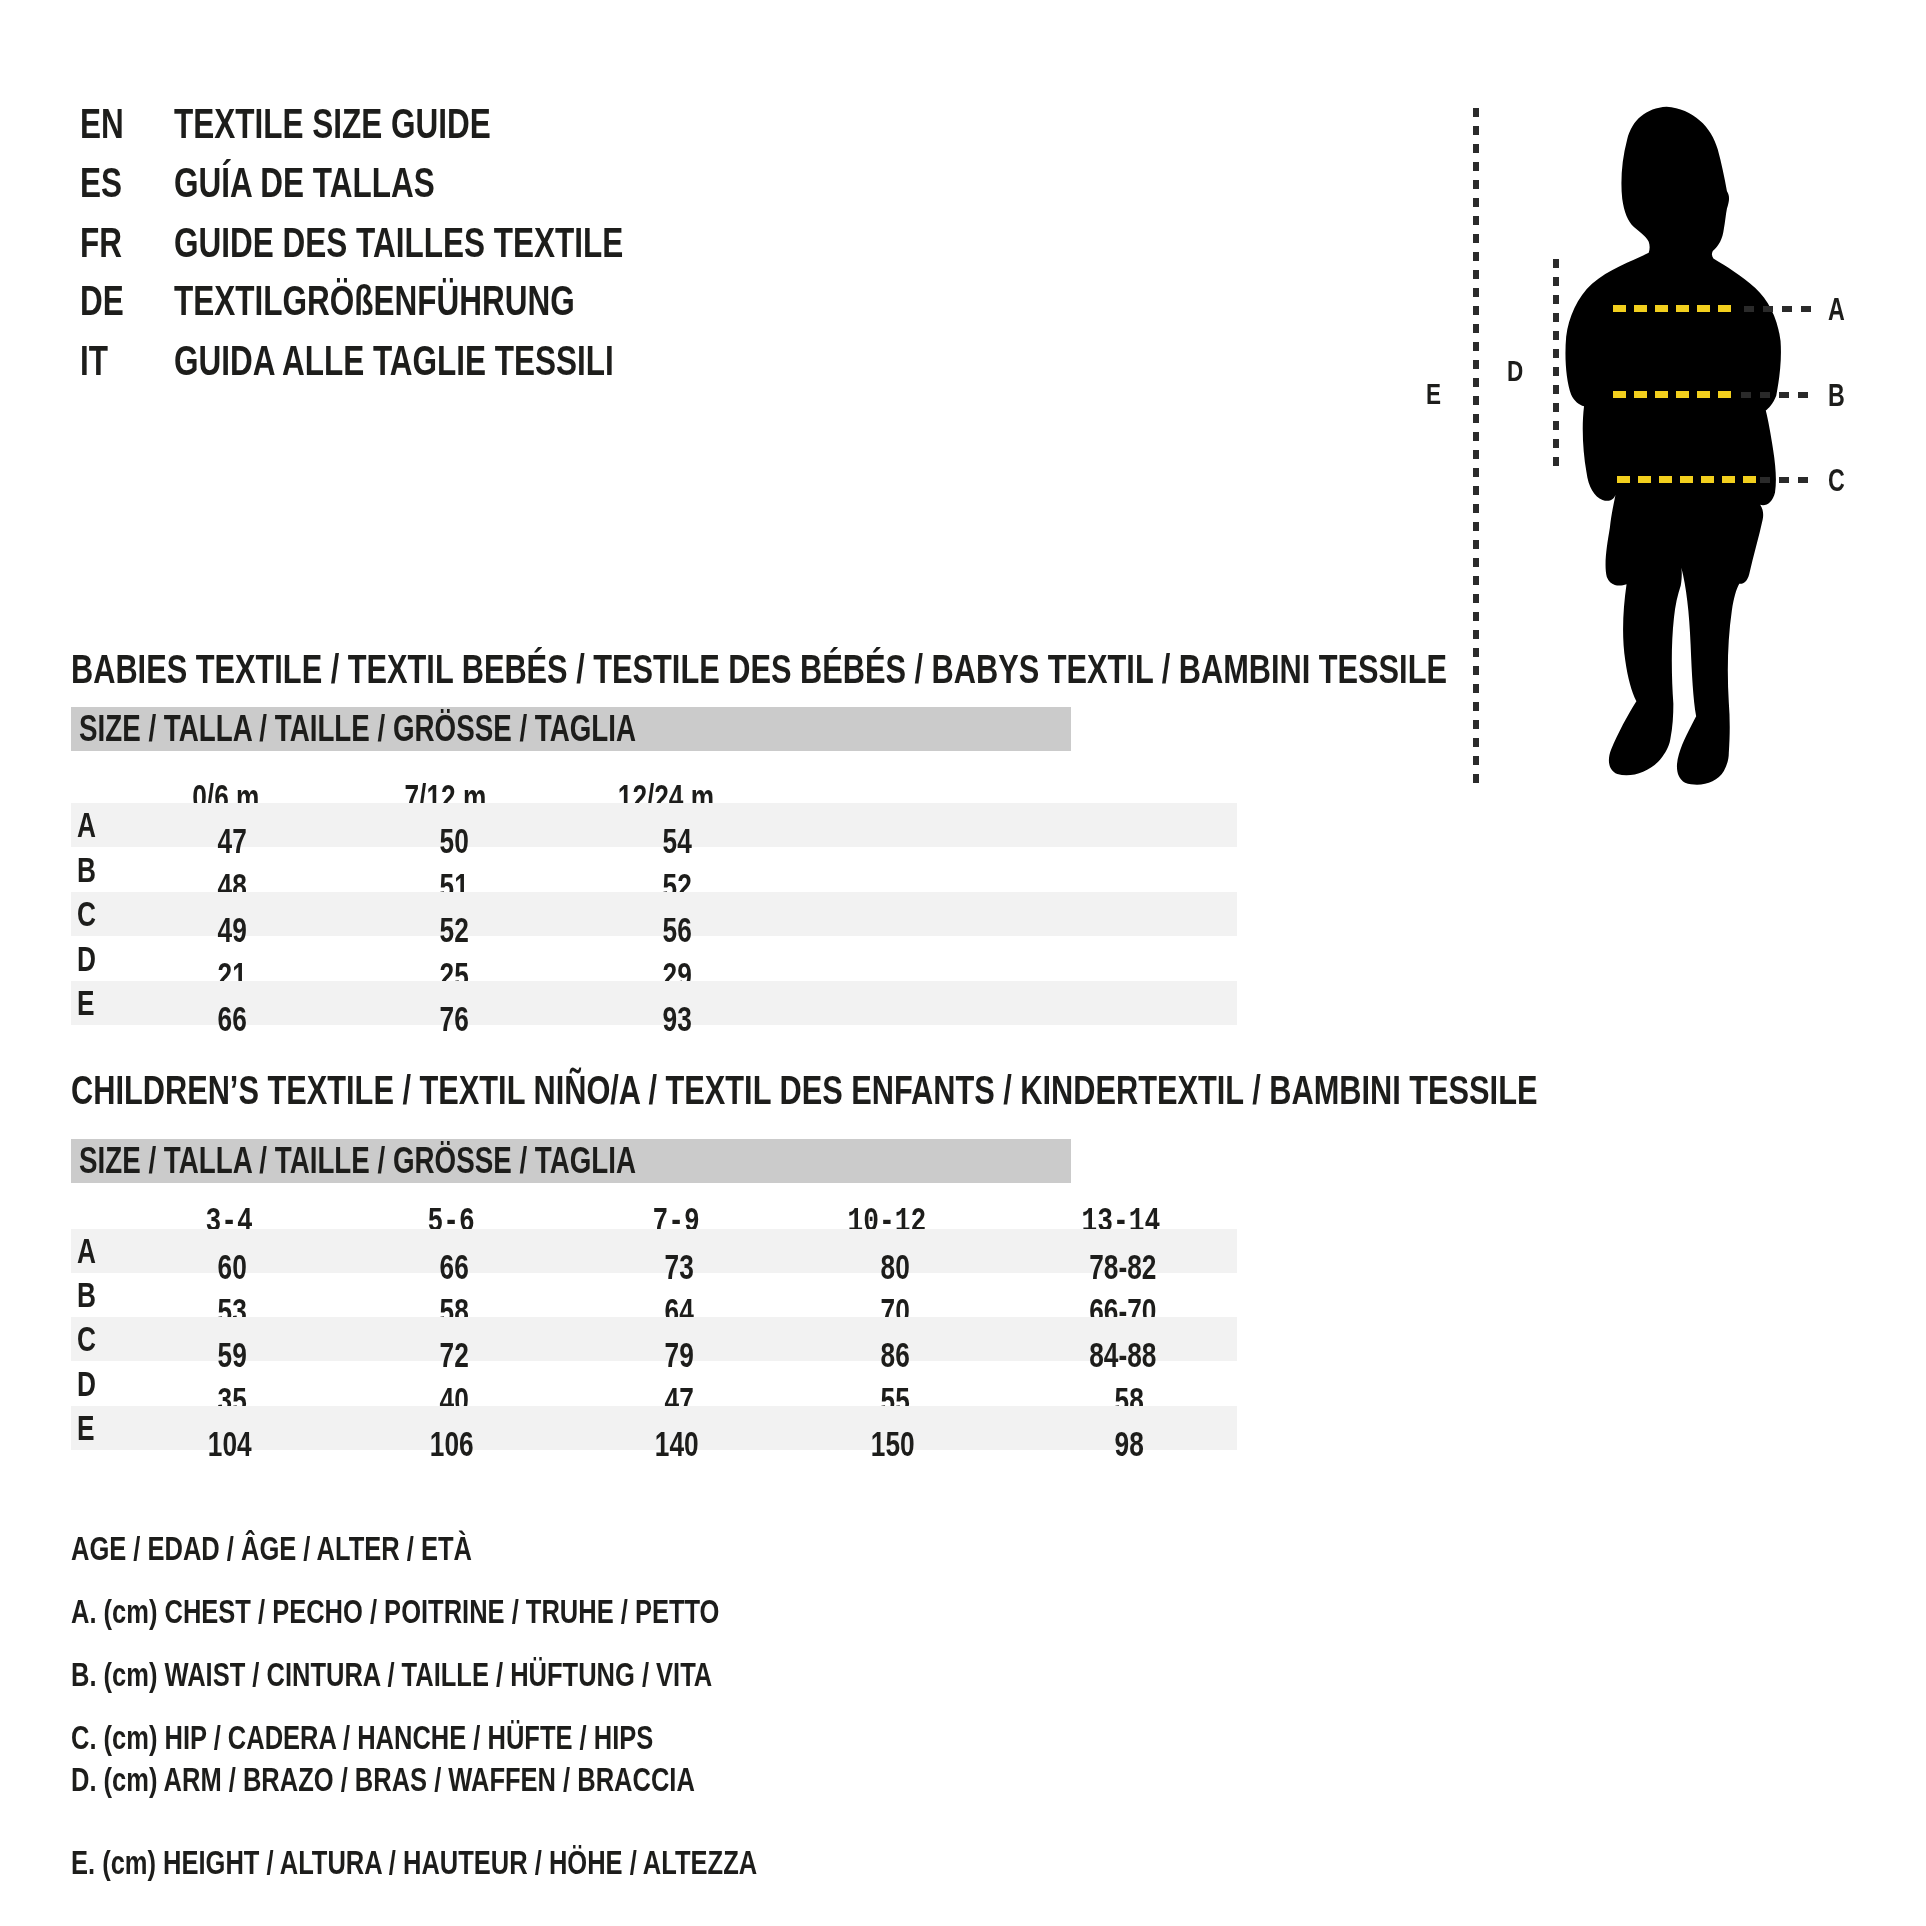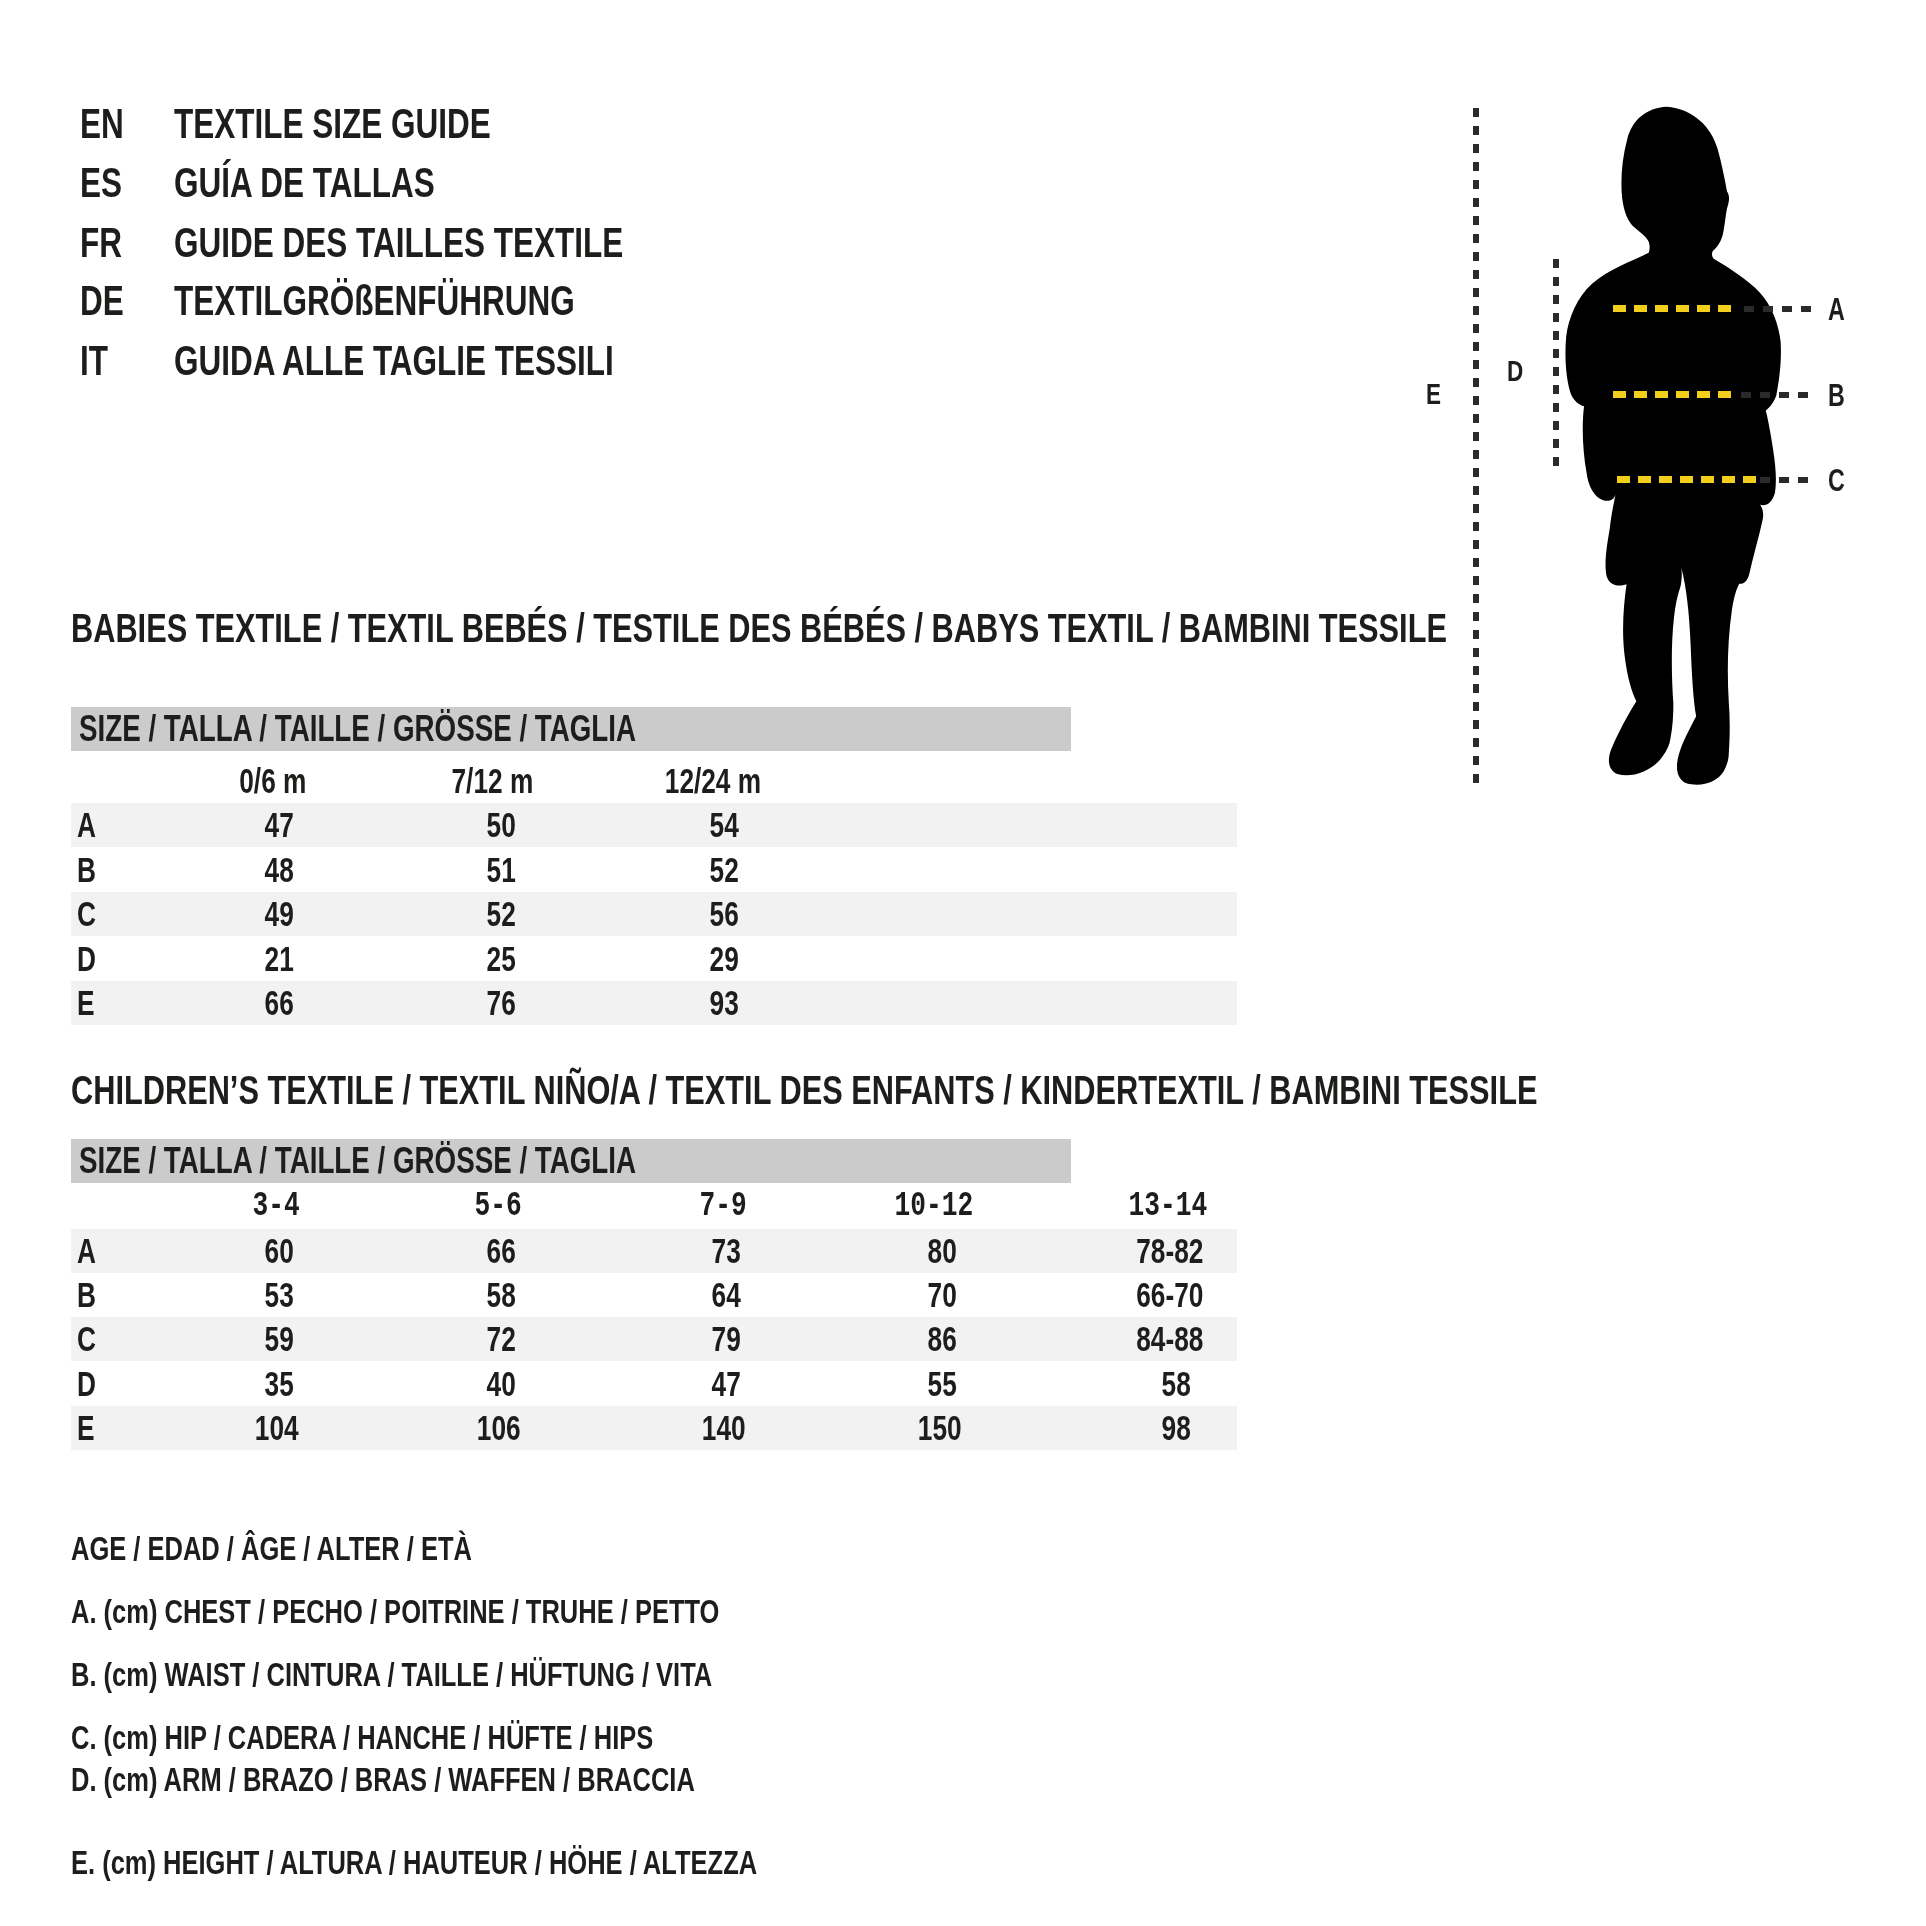--- a/index.html
+++ b/index.html
@@ -16,21 +16,21 @@
   .lang-code{position:absolute;left:0;top:0;}
   .lang-title{position:absolute;left:94px;top:0;}
   
   .sec-title{position:absolute;left:71px;height:41px;line-height:41px;font-size:41px;font-weight:700;}
   
   .tbl-bar{position:absolute;left:71px;width:1000px;height:44px;background:#cbcbcb;}
   .tbl-bar .txt{position:absolute;left:8px;top:0;height:44px;line-height:44px;font-size:37px;font-weight:700;}
   .tbl-row{position:absolute;left:71px;width:1166px;height:44px;line-height:44px;font-size:35px;font-weight:700;}
   .tbl-row.stripe{background:#f2f2f2;}
   .row-label{position:absolute;left:5.5px;top:0;height:44px;line-height:44px;}
-  .cell{position:absolute;top:0;height:44px;line-height:44px;margin-left:47px;}
+  .cell{position:absolute;top:16px;height:44px;line-height:44px;}
   
   .legend-line{position:absolute;left:71px;height:41px;line-height:41px;font-size:34px;font-weight:700;}
   
   .vdots{position:absolute;width:5.5px;background:repeating-linear-gradient(180deg,#2b2b2b 0 9.2px,transparent 9.2px 18px);}
   .ydash{position:absolute;height:7.4px;background:repeating-linear-gradient(90deg,#f2cf1d 0 13px,transparent 13px 21px);z-index:3;}
   .kdash{position:absolute;height:6.2px;background:repeating-linear-gradient(90deg,#2a2a2a 0 10px,transparent 10px 19px);z-index:2;}
   .fig-label{position:absolute;font-size:31px;font-weight:700;height:35px;line-height:35px;}
   #silhouette{position:absolute;left:1534px;top:105px;width:259px;height:690px;z-index:1;}
 </style>
 </head>
@@ -131,21 +131,21 @@
     <div class="kdash" style="left:1760px;top:477px;width:55px;"></div>
 
     <div class="fig-label" style="left:1828px;top:292px;"><span class="cx">A</span></div>
     <div class="fig-label" style="left:1828px;top:378px;"><span class="cx">B</span></div>
     <div class="fig-label" style="left:1828px;top:463px;"><span class="cx">C</span></div>
     <div class="fig-label" style="left:1507px;top:353px;font-size:30px;"><span class="cx">D</span></div>
     <div class="fig-label" style="left:1426px;top:376px;font-size:30px;"><span class="cx">E</span></div>
   </div>
 
   <div>
-    <div class="sec-title" style="top:608px;">
+    <div class="sec-title" style="top:649px;">
       <span class="cx">BABIES TEXTILE / TEXTIL BEBÉS / TESTILE DES BÉBÉS / BABYS TEXTIL / BAMBINI TESSILE</span>
     </div>
     <div class="tbl-bar" style="top:707px;">
       <span class="txt"><span class="cx">SIZE / TALLA / TAILLE / GRÖSSE / TAGLIA</span></span>
     </div>
     <div class="tbl-row" style="top:759px;">
       <span class="cell" style="left:166px;"><span class="cxc">0/6 m</span></span>
       <span class="cell" style="left:388px;"><span class="cxc">7/12 m</span></span>
       <span class="cell" style="left:611px;"><span class="cxc">12/24 m</span></span>
     </div>

